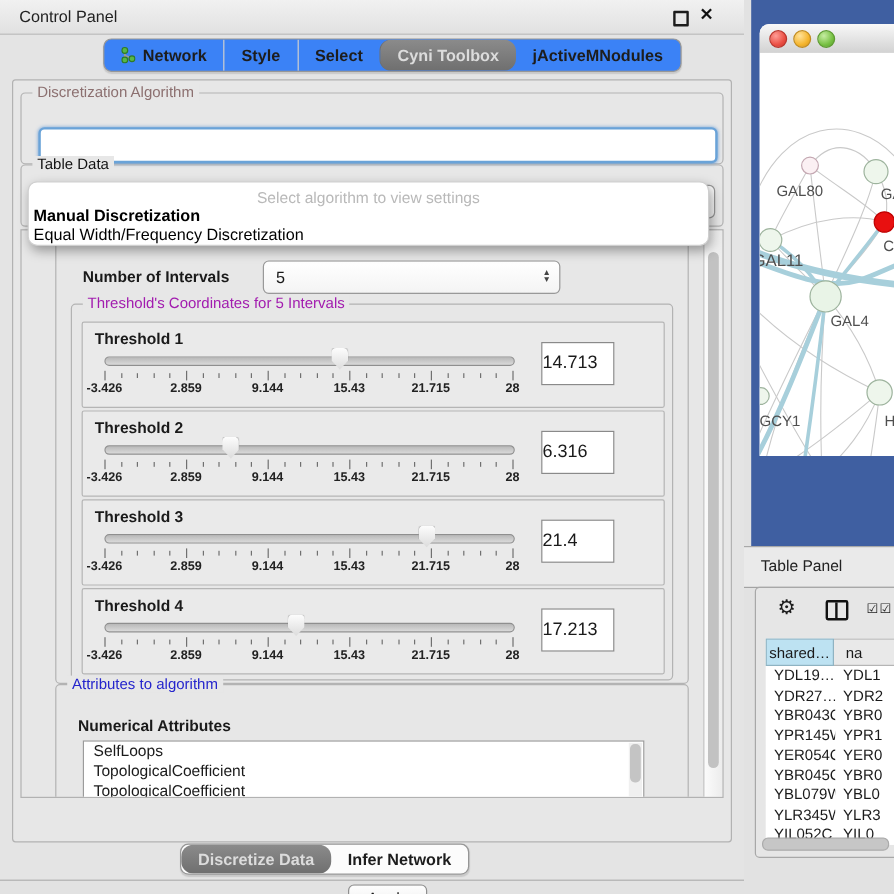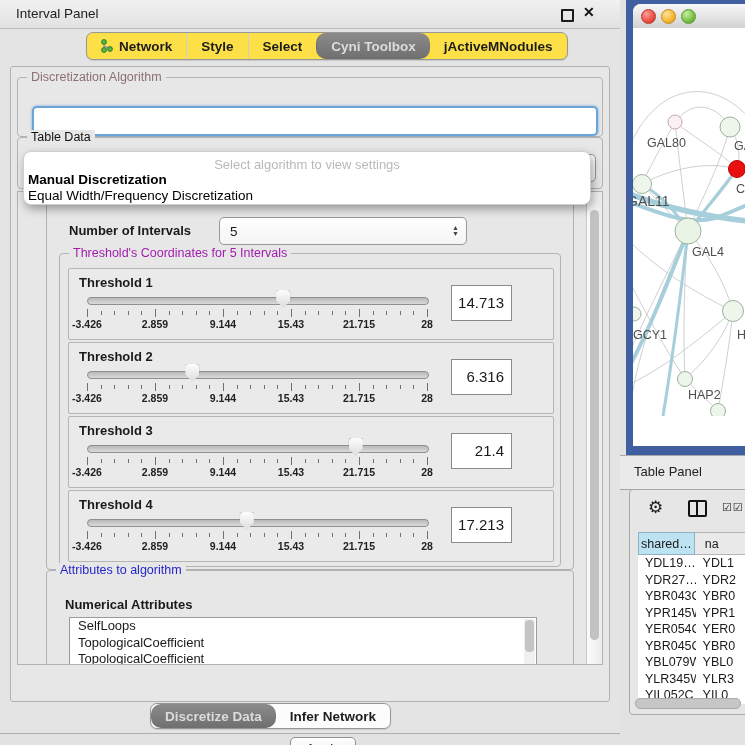--- a/index.html
+++ b/index.html
@@ -11,21 +11,21 @@
   
   #control-panel{left:0;top:0;width:620px;height:733px;background:#e4e4e4;border-bottom:1px solid #aeaeae;}
   #cp-titlebar{left:0;top:0;width:620px;height:28px;background:linear-gradient(#f1f1f1,#e1e1e1);
                border-bottom:1px solid #bcbcbc;}
   #cp-title{left:16px;top:6px;font-size:13.5px;color:#222;}
   #float-ic{left:561px;top:9px;width:9px;height:9px;border:2px solid #1c1c1c;border-radius:1px;}
   #close-ic{left:583px;top:4px;font-size:14px;font-weight:bold;color:#111;}
 
   
   #tabbar{left:86px;top:32px;height:26px;display:inline-flex;align-items:stretch;
-          background:#fde047;border:1px solid #979797;border-radius:7px;overflow:hidden;
+          background:#3b82f6;border:1px solid #979797;border-radius:7px;overflow:hidden;
           box-shadow:0 1px 1px rgba(0,0,0,.12);}
   .tab{display:flex;align-items:center;gap:6px;padding:0 14px;font-size:13.5px;font-weight:600;
        color:#1d1d1d;border-left:1px solid #cfcfcf;white-space:nowrap;}
   .tab:first-child{border-left:none;}
   .tab.selected{background:linear-gradient(#8b8b8b,#6f6f6f);color:#dcdcdc;border-left-color:#6f6f6f;border-radius:10px;}
   .tab.selected + .tab{border-left:none;}
 
   
   #outer-panel{left:10px;top:66px;width:598px;height:634px;background:#e7e7e7;
                border:1px solid #b2b2b2;border-radius:3px;}
@@ -80,38 +80,38 @@
          border-radius:4px 4px 0 0;
          clip-path:polygon(0 0,100% 0,100% 58%,50% 100%,0 58%);
          filter:drop-shadow(0 0 1px #777);}
   .ruler{position:absolute;left:18px;top:40px;width:340px;height:8px;}
   .ruler i{position:absolute;top:0;width:1px;background:#707070;}
   .ruler i.minor{height:4px;top:2px;}
   .ruler i.major{height:8px;}
   .ticklabels{position:absolute;left:18px;top:49px;width:340px;height:12px;}
   .ticklabels b{position:absolute;transform:translateX(-50%);font-size:10.5px;font-weight:bold;color:#222;white-space:nowrap;}
   .vbox{position:absolute;left:382px;top:16px;width:52px;height:34px;background:#fff;border:1px solid #8a8a8a;
-        font-size:15px;text-align:right;line-height:34px;padding-right:7px;}
+        font-size:15px;text-align:left;line-height:34px;padding-right:7px;}
 
   #attrs-label{left:18px;top:26px;font-size:13px;font-weight:bold;}
   #attr-list{left:22px;top:46px;width:466px;height:56px;background:#fff;border:1px solid #9b9b9b;overflow:hidden;}
   .attr-item{padding:1px 0 1px 8px;font-size:13px;line-height:14.5px;white-space:nowrap;}
   #attr-vscroll{position:absolute;right:1px;top:1px;width:11px;bottom:1px;background:#f0f0f0;}
   #attr-vthumb{position:absolute;left:1px;top:1px;width:9px;height:32px;border-radius:4px;background:#c4c4c4;}
 
   #apply-btn{left:279px;top:670px;width:64px;height:21px;background:linear-gradient(#fefefe,#ececec);
              border:1px solid #8f8f8f;border-radius:5px;font-size:13.5px;text-align:center;line-height:21px;}
 
   #bottom-tabbar{left:150px;top:703px;height:24px;display:inline-flex;align-items:stretch;
                  background:#fcfcfc;border:1px solid #979797;border-radius:7px;overflow:hidden;
                  box-shadow:0 1px 1px rgba(0,0,0,.12);}
 
   
   #net-frame{left:626px;top:0;width:119px;height:455px;background:#3f5fa1;}
-  #net-window{position:absolute;left:7px;top:4px;width:112px;height:442px;border-radius:8px 0 0 0;
+  #net-window{position:absolute;left:7px;top:20px;width:112px;height:360px;border-radius:8px 0 0 0;
               overflow:hidden;background:#fff;}
   #net-titlebar{position:absolute;left:0;top:0;width:100%;height:24px;
                 background:linear-gradient(#f8f8f8,#d2d2d2);border-bottom:1px solid #9a9a9a;}
   .light{position:absolute;top:5px;width:13px;height:13px;border-radius:50%;}
   #light-close{left:8px;background:radial-gradient(circle at 35% 30%,#ff9d96,#ea4f44 60%,#c5342c);border:1px solid #b8352c;}
   #light-min{left:28px;background:radial-gradient(circle at 35% 30%,#ffe29a,#f5b52e 60%,#cf8f1a);border:1px solid #c08b20;}
   #light-zoom{left:48px;background:radial-gradient(circle at 35% 30%,#c6eda2,#77c043 60%,#55992c);border:1px solid #5c9a30;}
   #net-canvas{position:absolute;left:0;top:24px;width:112px;height:388px;background:#fff;}
 
   #table-panel-bar{left:620px;top:455px;width:125px;height:33px;background:#eaeaea;
@@ -142,21 +142,21 @@
   svg text{font-family:"Liberation Sans",sans-serif;}
 </style>
 </head>
 <body>
 
 <div id="stage">
 
   <div class="abs" id="control-panel">
 
     <div class="abs" id="cp-titlebar">
-      <div class="abs" id="cp-title">Interval Panel</div>
+      <div class="abs" id="cp-title">Control Panel</div>
       <div class="abs" id="float-ic"></div>
       <div class="abs" id="close-ic">✕</div>
     </div>
 
     <div class="abs" id="tabbar">
       <div class="tab">
         <svg width="12" height="14" viewBox="0 0 12 14">
           <line x1="3" y1="3" x2="3" y2="11" stroke="#9a9a9a" stroke-width="1.4"></line>
           <line x1="3" y1="7" x2="9" y2="10" stroke="#9a9a9a" stroke-width="1.4"></line>
           <circle cx="3" cy="3" r="2.4" fill="#57b747" stroke="#2f7a26"></circle>

